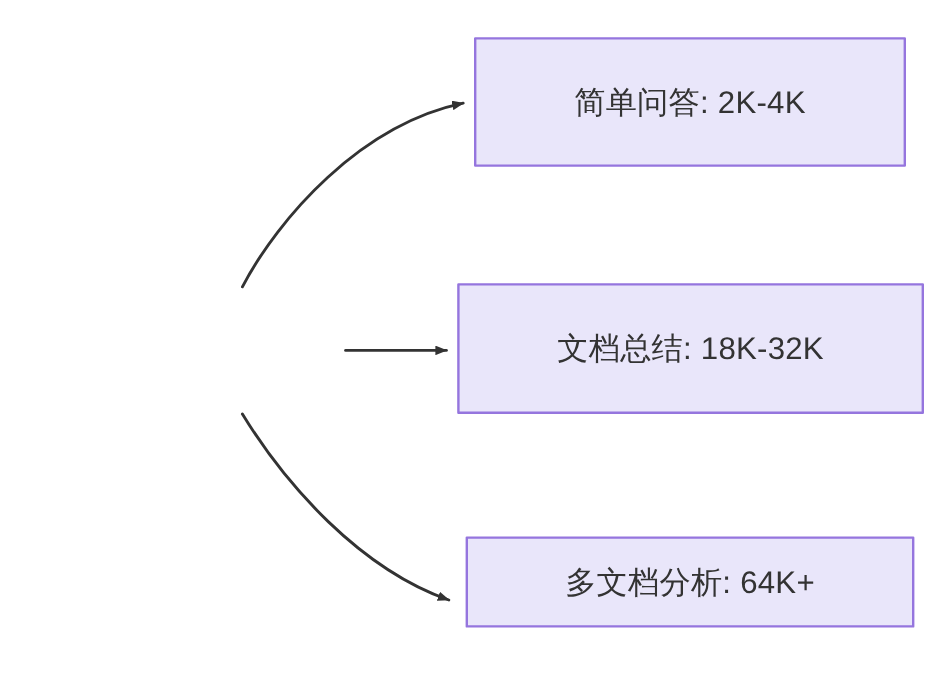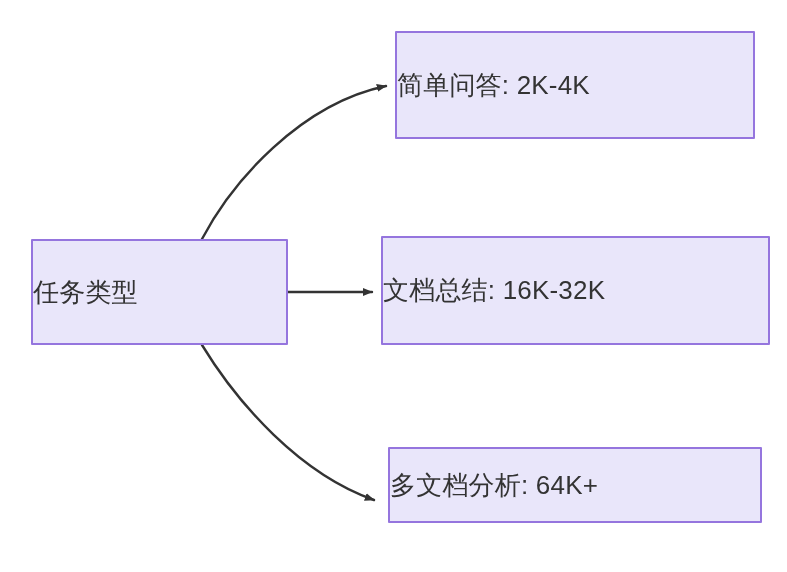--- a/index.html
+++ b/index.html
@@ -26,20 +26,21 @@
     pointer-events: none;
   }
   .node {
     position: absolute;
     box-sizing: border-box;
     background: #e9e6fa;
     border: 2px solid #9575de;
     border-radius: 1px;
     display: flex;
     align-items: center;
+    justify-content: center;
     color: #333333;
     font-size: 26px;
     line-height: 1.25;
     letter-spacing: 0.2px;
     white-space: nowrap;
   }
   .node-label {
     display: block;
   }
   #node-root {
@@ -79,29 +80,26 @@
       </marker>
     </defs>
 
     <path d="M 202 239 C 232 182 300 104 386 86" fill="none" stroke="#333333" stroke-width="2.4" stroke-linecap="round" marker-end="url(#arrowhead)"></path>
 
     <path d="M 288 292 L 372 292" fill="none" stroke="#333333" stroke-width="2.4" stroke-linecap="round" marker-end="url(#arrowhead)"></path>
 
     <path d="M 202 345 C 238 404 300 474 374 500" fill="none" stroke="#333333" stroke-width="2.4" stroke-linecap="round" marker-end="url(#arrowhead)"></path>
   </svg>
 
-  <div class="node" id="node-root">
-    <span class="node-label">任务类型</span>
-  </div>
 
   <div class="node" id="node-task-1">
     <span class="node-label">简单问答: 2K-4K</span>
   </div>
 
   <div class="node" id="node-task-2">
-    <span class="node-label">文档总结: 16K-32K</span>
+    <span class="node-label">文档总结: 18K-32K</span>
   </div>
 
   <div class="node" id="node-task-3">
     <span class="node-label">多文档分析: 64K+</span>
   </div>
 
 </div>
 
 </body></html>

